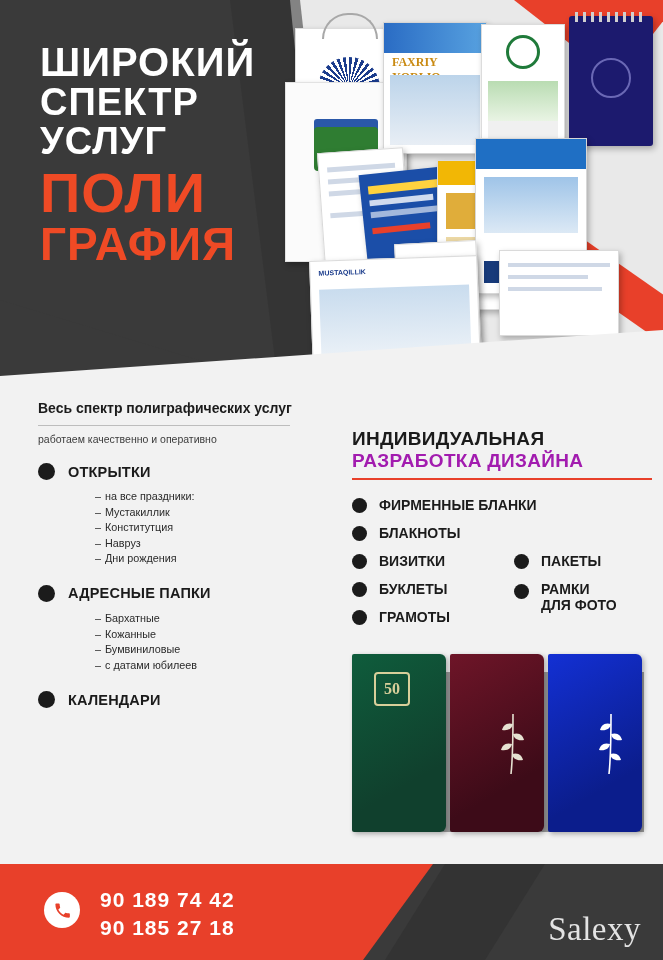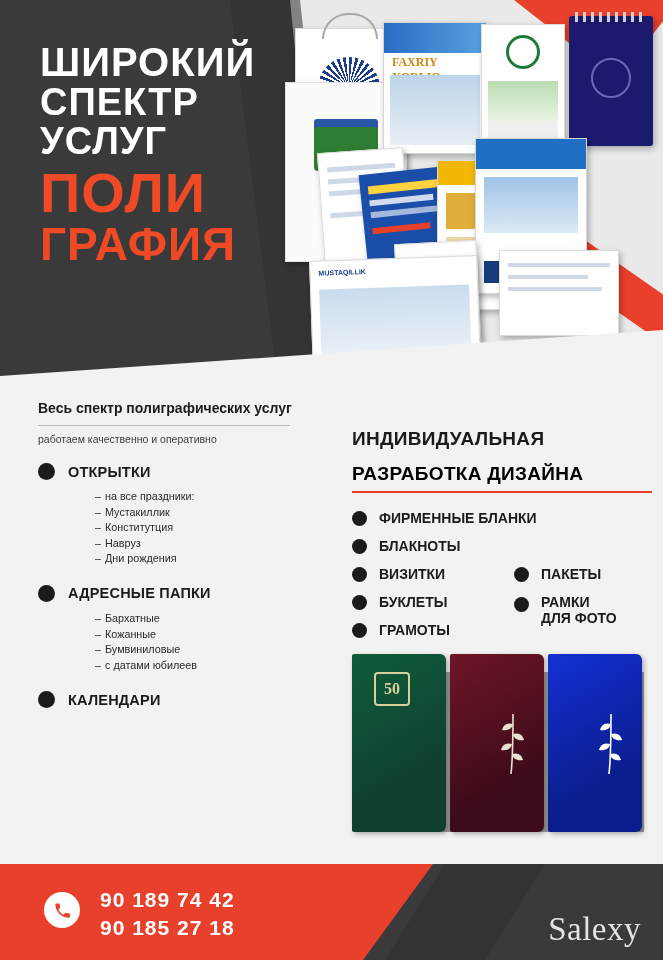--- a/index.html
+++ b/index.html
@@ -145,21 +145,21 @@
 
   .svc-block { margin-top: 18px; }
   .svc-head { display: flex; align-items: center; gap: 13px; }
   .dot { width: 17px; height: 17px; border-radius: 50%; background: #1b1b1b; flex: 0 0 17px; }
   .svc-title { font-size: 14.5px; font-weight: 700; color: #1b1b1b; letter-spacing: .2px; }
   .svc-list { margin: 9px 0 0 57px; }
   .svc-list li { list-style: none; font-size: 10.8px; color: #2a2a2a; line-height: 1.44; position: relative; padding-left: 10px; }
   .svc-list li::before { content: "–"; position: absolute; left: 0; color: #2a2a2a; }
 
   .r-title { font-size: 19px; font-weight: 700; color: #1b1b1b; letter-spacing: .3px; }
-  .r-title2 { font-size: 19px; font-weight: 700; color: #000000; letter-spacing: .3px; margin-top: 13px; }
+  .r-title2 { font-size: 19px; font-weight: 700; color: #a21caf; letter-spacing: .3px; margin-top: 0; }
   .r-rule { width: 300px; height: 2px; background: #e8402a; margin-top: 6px; }
 
   .r-items { margin-top: 16px; position: relative; height: 130px; }
   .r-item { display: flex; align-items: center; gap: 12px; position: absolute; }
   .r-item .dot { width: 15px; height: 15px; flex: 0 0 15px; }
   .r-item span.lbl { font-size: 14px; font-weight: 700; color: #1b1b1b; line-height: 1.12; }
 
   
   .folders { position: absolute; left: 352px; top: 262px; width: 300px; height: 190px; }
   .fshadow { position: absolute; left: 8px; top: 18px; width: 284px; height: 160px; background: #9b9b9b; }

